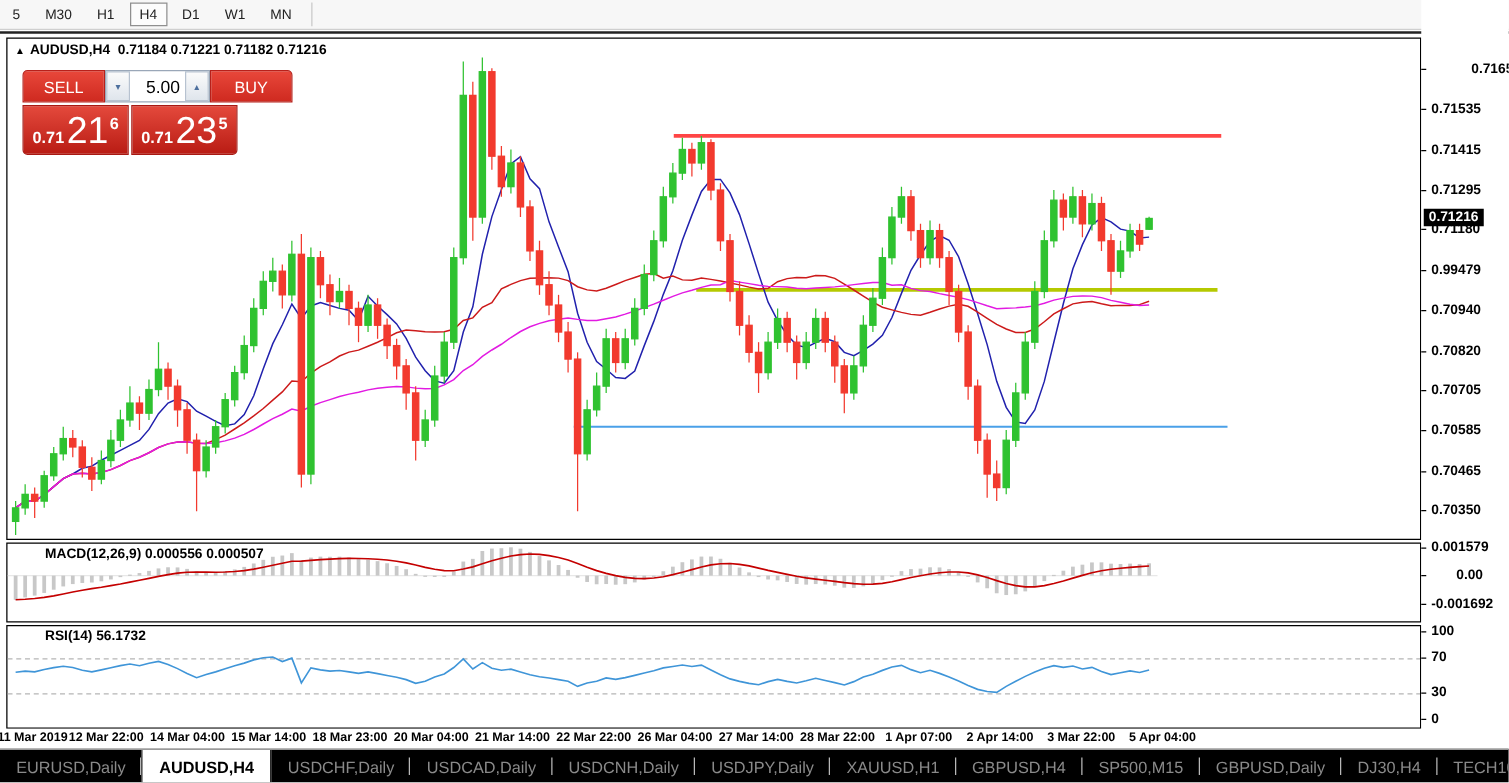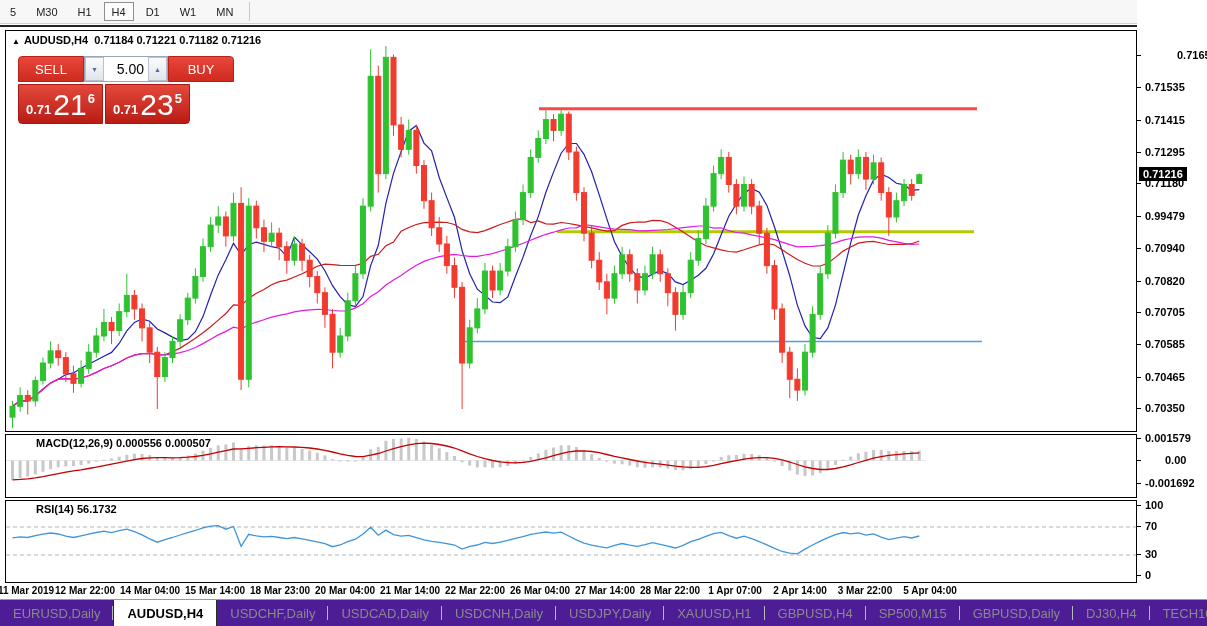--- a/index.html
+++ b/index.html
@@ -86,21 +86,21 @@
   }
   .tw-price.sell { border-radius:0 0 0 4px; margin-right:2px; }
   .tw-price.buy  { border-radius:0 0 4px 0; }
   .tw-small { font-size:13px; font-weight:700; margin-right:2px; margin-bottom:3px; }
   .tw-big   { font-size:30px; font-weight:400; line-height:30px; }
   .tw-sup   { font-size:13px; font-weight:700; margin-left:1px; margin-bottom:14px; }
 
   
   #tab-bar {
     position:absolute; left:0; top:599px; width:1207px; height:27px;
-    background:#4c1d95; border-top:1px solid #9a9a9a; display:flex; align-items:stretch;
+    background:#000000; border-top:1px solid #9a9a9a; display:flex; align-items:stretch;
     overflow:hidden;
   }
   .sym-tab {
     display:flex; align-items:center; padding:0 13px; font-size:13px; color:#8a8a8a;
     white-space:nowrap; position:relative; cursor:default;
   }
   .sym-tab .vsep { position:absolute; right:0; top:6px; height:14px; width:1px; background:#b8b8b8; }
   .sym-tab.active {
     background:#ffffff; color:#000; font-weight:700;
     border:1px solid #2a2a2a; border-bottom:none; margin-top:-1px;

